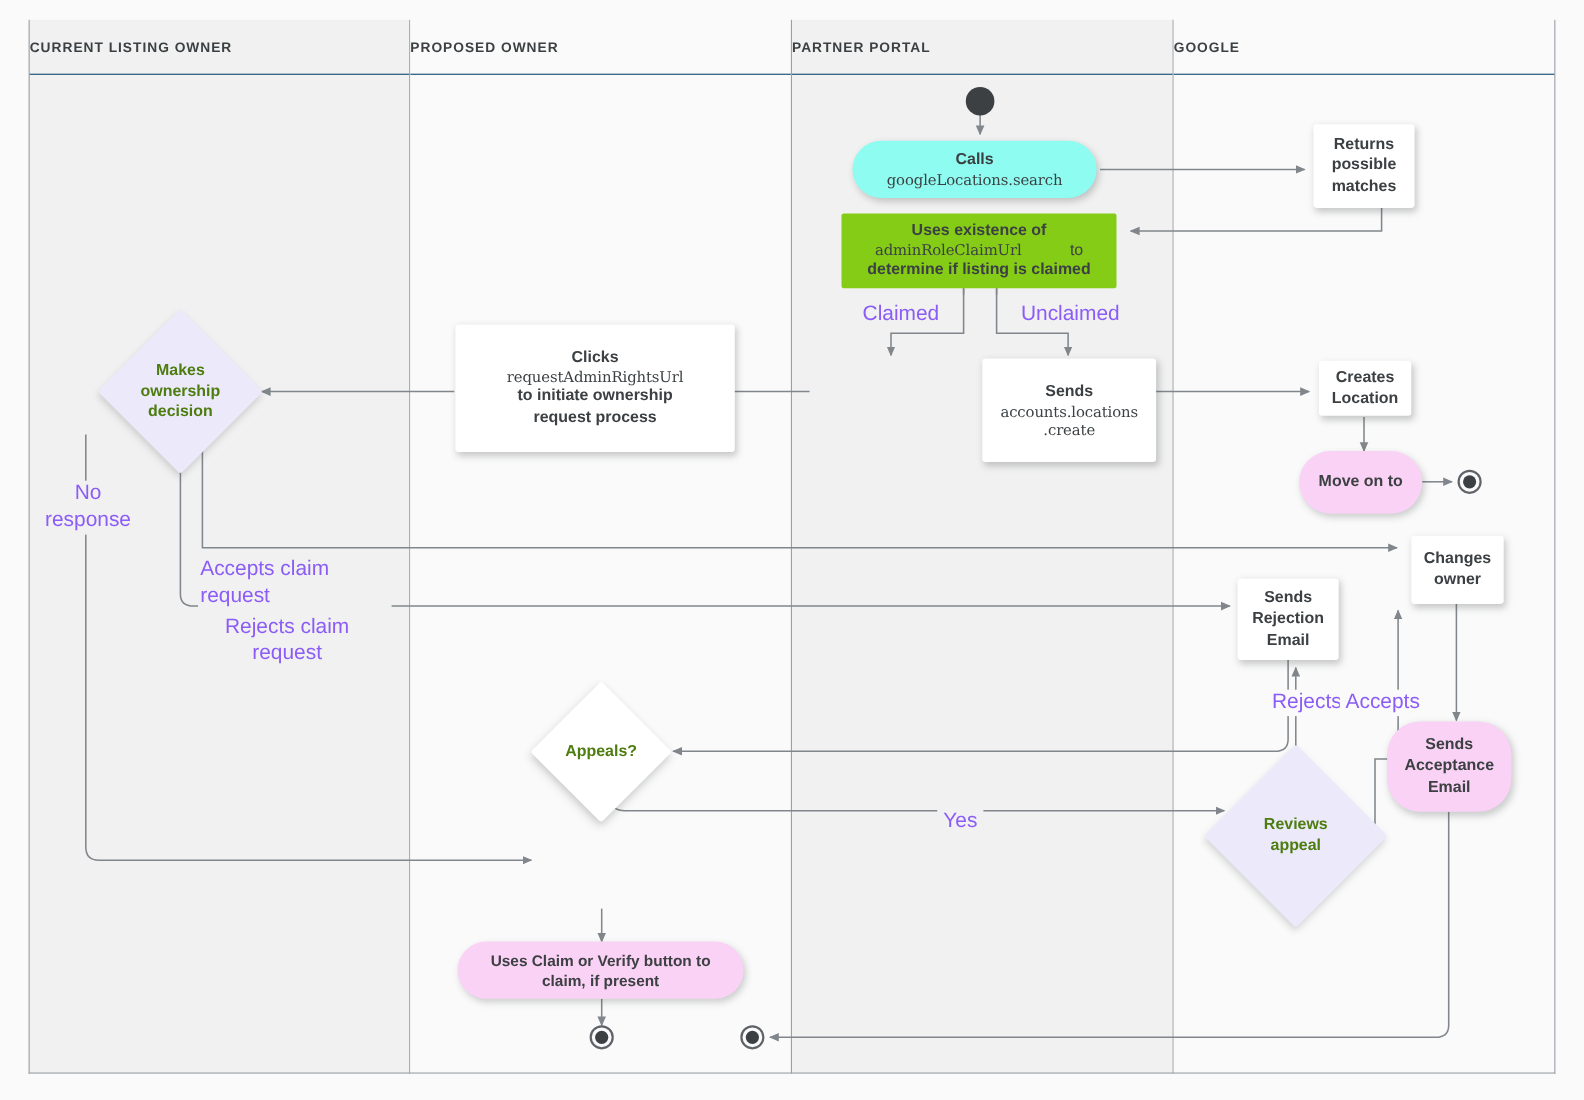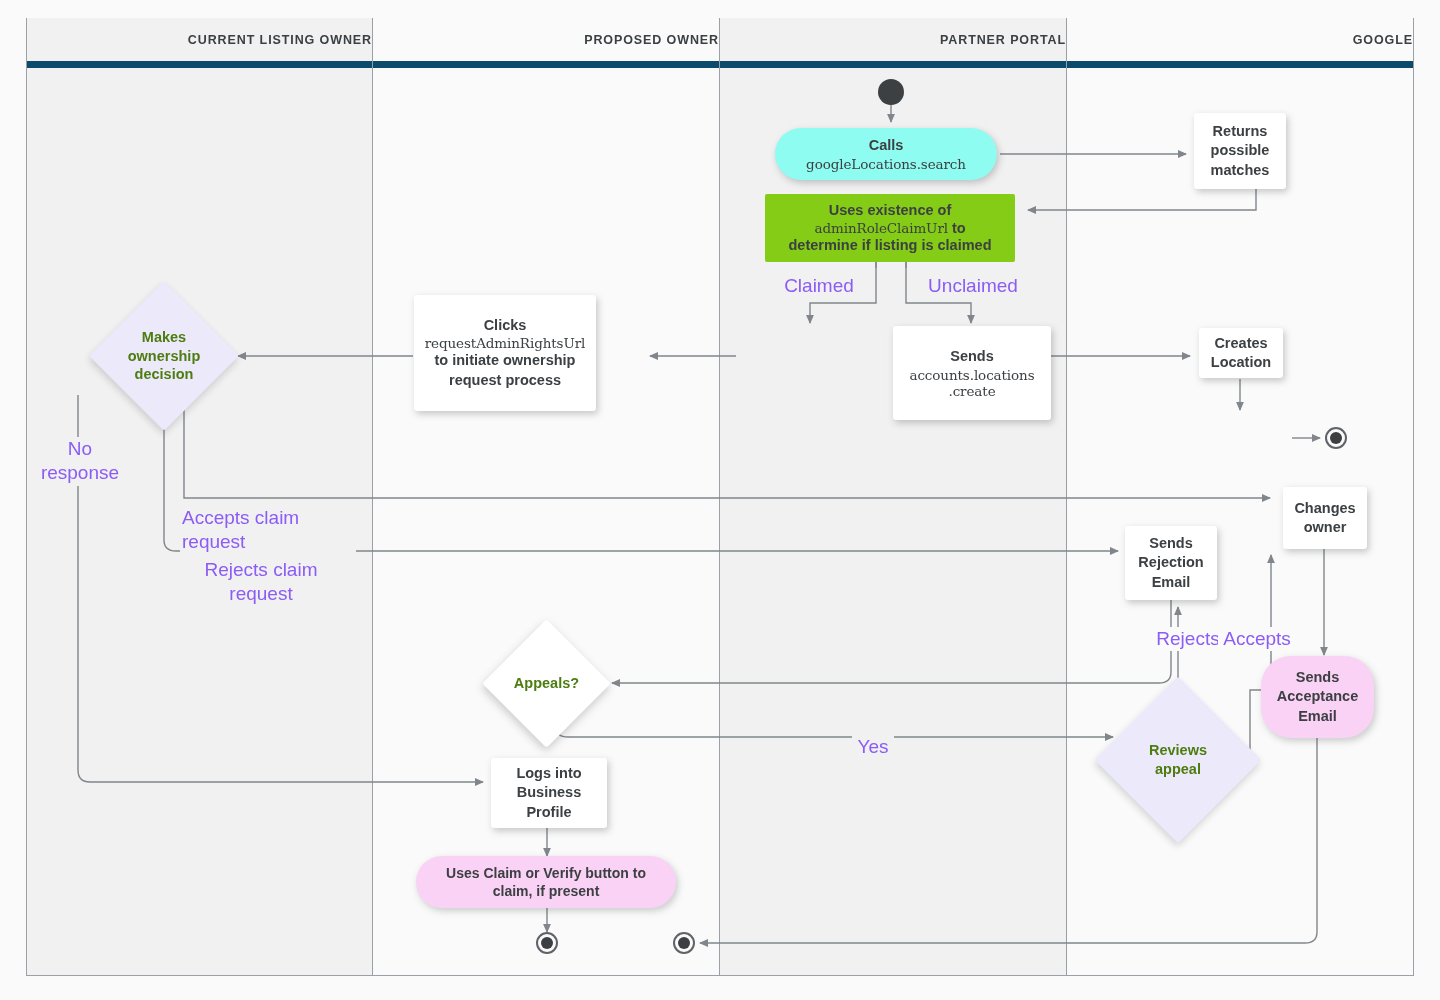--- a/index.html
+++ b/index.html
@@ -12,35 +12,35 @@
   }
   #stage{position:relative;width:1440px;height:1000px;}
   svg#wires{position:absolute;left:0;top:0;width:1440px;height:1000px;}
 
   
   .lane{position:absolute;top:18px;height:958px;border-right:1px solid #9aa0a6;box-sizing:border-box;}
   .lane.first{border-left:1px solid #9aa0a6;}
   .lane.shade{background:#f1f1f1;}
   .lane.light{background:#fafafa;}
   .lane-head{position:absolute;top:0;left:0;right:0;height:50px;
-    border-bottom:7px solid #0c4a6e;display:flex;align-items:center;justify-content:flex-end;box-sizing:border-box;}
+    border-bottom:1px solid #0c4a6e;display:flex;align-items:center;justify-content:flex-start;box-sizing:border-box;}
   .lane-head span{font-size:12.5px;font-weight:bold;letter-spacing:.9px;color:#3c4043;}
   .lane-bottom{position:absolute;left:26px;top:975px;width:1388px;height:1px;background:#9aa0a6;}
 
   
   .node{position:absolute;box-sizing:border-box;display:flex;align-items:center;justify-content:center;
     text-align:center;color:#3c4043;z-index:5;}
   .box{background:#ffffff;border-radius:3px;box-shadow:2px 3px 7px rgba(60,64,67,.28);padding:6px 8px;}
   .pill-teal{background:#8efcf0;border-radius:28px;box-shadow:2px 3px 7px rgba(60,64,67,.28);padding:6px 10px;}
   .pill-pink{background:#fad2f5;border-radius:30px;box-shadow:2px 3px 7px rgba(60,64,67,.25);padding:6px 10px;}
   .rect-lav{background:#84cc16;border-radius:2px;padding:6px 8px;}
   .t{font-size:14.5px;font-weight:bold;line-height:1.32;}
   .t14{font-size:14px;font-weight:bold;line-height:1.32;}
   .mono{font-family:"DejaVu Serif", serif;font-weight:normal;font-size:13.5px;letter-spacing:-.1px;}
-  .mono b{font-family:"Liberation Sans",sans-serif;font-weight:bold;font-size:14.5px;}
+  .mono b{font-family:"Liberation Sans",sans-serif;font-weight:normal;font-size:14.5px;padding-left:40px;}
 
   
   .dia{position:absolute;z-index:5;}
   .dia .shape{position:absolute;inset:0;background:#ece9fb;transform:rotate(45deg);
     box-shadow:2px 3px 7px rgba(60,64,67,.20);border-radius:3px;}
   .dia .shape.white{background:#ffffff;box-shadow:2px 3px 8px rgba(60,64,67,.26);}
   .dia .lbl{position:absolute;inset:0;display:flex;align-items:center;justify-content:center;
     text-align:center;font-size:14.5px;font-weight:bold;color:#4d7c0f;line-height:1.3;}
 
   
@@ -172,22 +172,25 @@
     <div class="t">Sends</div>
     <div class="mono">accounts.locations</div>
     <div class="mono">.create</div>
   </div>
 
   <div class="node box" style="left:1199px;top:328px;width:84px;height:50px;">
     <div class="t" style="white-space:pre-line;">Creates
 Location</div>
   </div>
 
-
-  <div class="node box" style="left:414px;top:295px;width:182px;height:116px;flex-direction:column;">
+  <div class="node pill-pink" style="left:1181px;top:410px;width:112px;height:57px;">
+    <div class="t">Move on to</div>
+  </div>
+
+  <div class="node box" style="left:414px;top:295px;width:254px;height:116px;flex-direction:column;">
     <div class="t">Clicks</div>
     <div class="mono">requestAdminRightsUrl</div>
     <div class="t">to initiate ownership</div>
     <div class="t">request process</div>
   </div>
 
   <div class="dia" style="left:111px;top:303px;width:106px;height:106px;">
     <div class="shape"></div>
     <div class="lbl" style="white-space:pre-line;">Makes
 ownership
@@ -215,25 +218,20 @@
     <div class="shape"></div>
     <div class="lbl" style="white-space:pre-line;">Reviews
 appeal</div>
   </div>
 
   <div class="dia" style="left:501px;top:638px;width:91px;height:91px;">
     <div class="shape white"></div>
     <div class="lbl">Appeals?</div>
   </div>
 
-  <div class="node box" style="left:491px;top:758px;width:116px;height:70px;">
-    <div class="t" style="white-space:pre-line;">Logs into
-Business
-Profile</div>
-  </div>
 
   <div class="node pill-pink" style="left:416px;top:856px;width:260px;height:52px;">
     <div class="t14" style="white-space:pre-line;">Uses Claim or Verify button to
 claim, if present</div>
   </div>
 
   <div class="elabel chip" style="left:780px;top:274px;width:74px;">Claimed</div>
   <div class="elabel chip" style="left:925px;top:274px;width:92px;">Unclaimed</div>
   <div class="elabel chip" style="left:34px;top:437px;width:88px;">No
 response</div>

